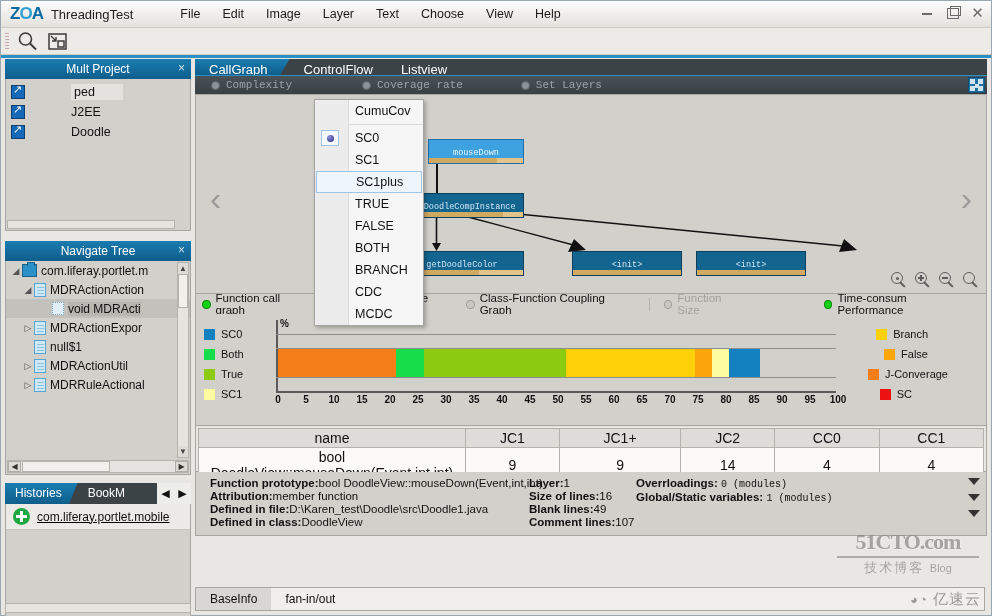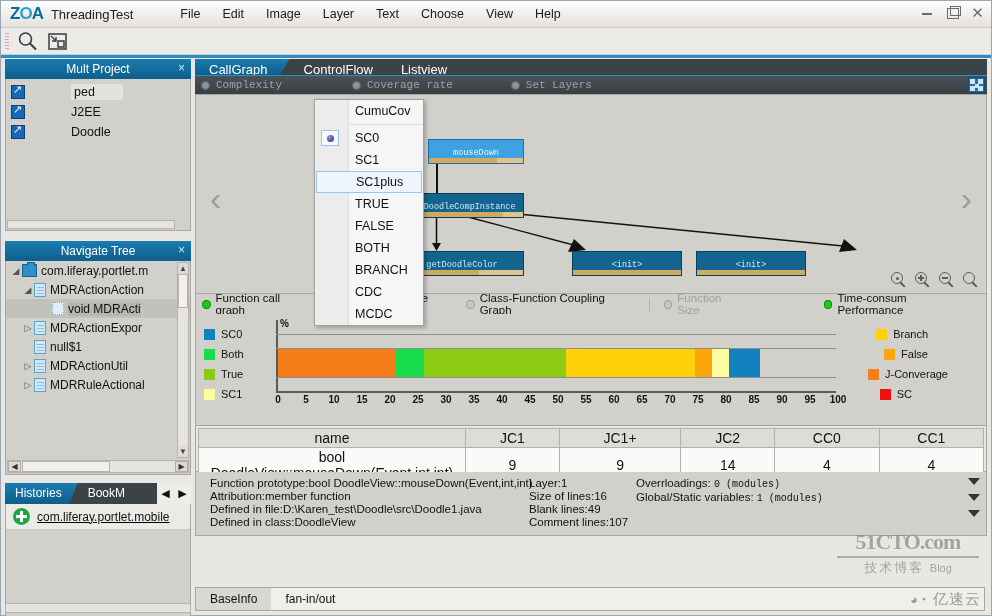--- a/index.html
+++ b/index.html
@@ -149,21 +149,21 @@
   #xaxis-line{ position:absolute; left:0; top:71px; width:560px; height:1.5px; background:#5a5a5a;}
   .xtick { position:absolute; top:74px; font-size:10px; font-weight:bold; color:#111; transform:translateX(-50%);}
   
   #table-wrap { height:46px; background:#e8e6e2; border:1px solid #a9a6a1; border-top:none; padding:2px;}
   table.datatable { width:100%; border-collapse:collapse; font-size:14px;}
   table.datatable th { background:#dedcd8; border:1px solid #b4b1ac; font-weight:normal; height:19px; color:#111;}
   table.datatable td { background:#fbfaf9; border:1px solid #b4b1ac; text-align:center; height:19px; color:#111;}
   
   #info-panel { height:64px; background:#d2d0cb; border:1px solid #a9a6a1; border-top:none; position:relative; padding:4px 0 0 14px;}
   .info-col { position:absolute; font-size:11.5px; line-height:13px; color:#111;}
-  .ilabel{font-weight:normal;}
+  .ilabel{font-weight:bold;}
   .ival{font-weight:normal;}
   .ival-mono{font-family:"Liberation Mono",monospace; font-size:10px;}
   .spin { position:absolute; right:6px; width:0;height:0;border-left:6px solid transparent;border-right:6px solid transparent;border-top:7px solid #333;}
   
   #wm { position:absolute; right:8px; bottom:30px; width:150px; height:56px; opacity:.72; text-align:center;}
   #wm .w1 { font-size:22px; font-weight:bold; color:#8c8a86; letter-spacing:-1px; font-family:"Liberation Serif",serif;
     -webkit-text-stroke:0px; text-shadow:1px 1px 0 #f0efec;}
   #wm .wline{height:2px;background:#9a9893;margin:1px 4px;}
   #wm .w2 { font-size:13px; color:#8c8a86; letter-spacing:2px;}
   #wm2 { position:absolute; right:10px; bottom:6px; font-size:15px; color:#9b9995; letter-spacing:1px;}
@@ -339,21 +339,21 @@
 
   <div id="main">
 
     <div id="main-tabs">
       <div class="mtab active">CallGraph</div>
       <div class="mtab">ControlFlow</div>
       <div class="mtab">Listview</div>
     </div>
 
     <div id="graph-toolbar">
-      <div class="gt-opt" style="margin-left:6px">
+      <div class="gt-opt" style="margin-left:16px">
         <span class="gt-radio"></span>
         <span>Complexity</span>
       </div>
       <div class="gt-opt" style="margin-left:70px">
         <span class="gt-radio"></span>
         <span>Coverage rate</span>
       </div>
       <div class="gt-opt" style="margin-left:58px">
         <span class="gt-radio"></span>
         <span>Set Layers</span>

